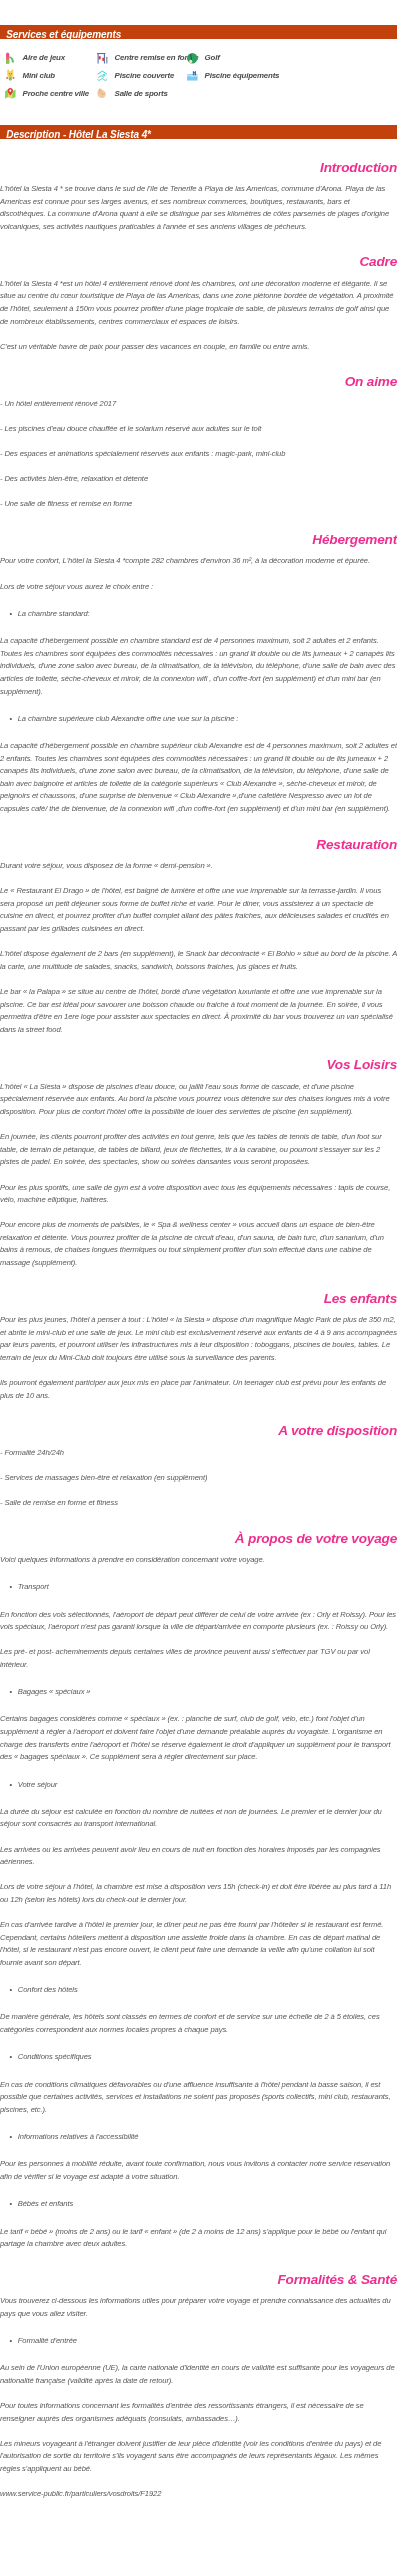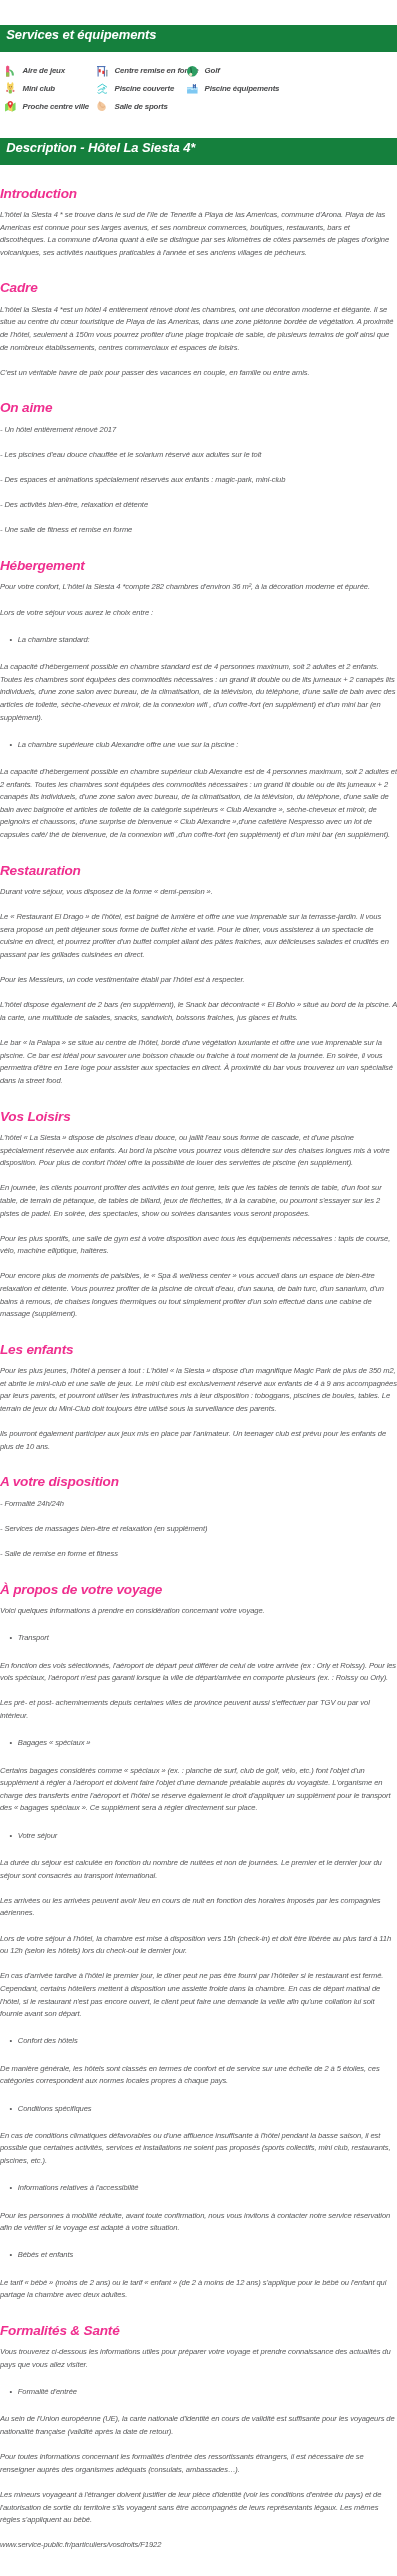--- a/index.html
+++ b/index.html
@@ -5,27 +5,27 @@
 <style>
   html,body{margin:0;padding:0;background:#ffffff;}
   body{
     width:397px;
     font-family:"Liberation Sans", sans-serif;
     color:#58595B;
     -webkit-font-smoothing:antialiased;
   }
   .page{width:397px;padding-top:25px;}
   .band{
-    background:#15803d;
+    background:#c2410c;
     color:#ffffff;
     font-weight:bold;
     font-style:italic;
-    font-size:13px;
+    font-size:10px;
     line-height:19px;
-    height:27px;
+    height:14px;
     padding:0 0 0 6.3px;
     letter-spacing:-0.1px;
   }
   .band.second{margin-top:21px;}
   .services-grid{
     display:grid;
     grid-template-columns:92px 90px 126px;
     padding:12.6px 0 4.2px 4.2px;
     row-gap:5px;
     align-items:center;
@@ -42,20 +42,21 @@
     white-space:nowrap;
   }
   .sections{padding:0;}
   .section-heading{
     color:#EF2F8F;
     font-size:13.6px;
     font-weight:bold;
     font-style:italic;
     letter-spacing:-0.2px;
     margin:21px 0 8.4px 0;
+    text-align:right;
   }
   .body-text{
     font-size:7.6px;
     font-style:italic;
     line-height:12.6px;
     letter-spacing:-0.1px;
     margin:0 0 12.6px 0;
     color:#58595B;
   }
   .bullet-item{
@@ -197,21 +198,20 @@
       </div>
       <p class="body-text">La capacité d'hébergement possible en chambre standard est de 4 personnes maximum, soit 2 adultes et 2 enfants. Toutes les chambres sont équipées des commodités nécessaires : un grand lit double ou de lits jumeaux + 2 canapés lits individuels, d'une zone salon avec bureau, de la climatisation, de la télévision, du téléphone, d'une salle de bain avec des articles de toilette, sèche-cheveux et miroir, de la connexion wifi , d'un coffre-fort (en supplément) et d'un mini bar (en supplément).</p>
       <div class="bullet-item">
         <span class="bullet-dot">•</span>
         <span>La chambre supérieure club Alexandre offre une vue sur la piscine :</span>
       </div>
       <p class="body-text">La capacité d'hébergement possible en chambre supérieur club Alexandre est de 4 personnes maximum, soit 2 adultes et 2 enfants. Toutes les chambres sont équipées des commodités nécessaires : un grand lit double ou de lits jumeaux + 2 canapés lits individuels, d'une zone salon avec bureau, de la climatisation, de la télévision, du téléphone, d'une salle de bain avec baignoire et articles de toilette de la catégorie supérieurs « Club Alexandre », sèche-cheveux et miroir, de peignoirs et chaussons, d'une surprise de bienvenue « Club Alexandre »,d'une cafetière Nespresso avec un lot de capsules café/ thé de bienvenue,  de la connexion wifi ,d'un coffre-fort (en supplément) et d'un mini bar (en supplément).</p>
       <div class="section-heading">Restauration</div>
       <p class="body-text">Durant votre séjour, vous disposez de la forme « demi-pension ».</p>
       <p class="body-text">Le « Restaurant El Drago » de l'hôtel, est baigné de lumière et offre une vue imprenable sur la terrasse-jardin. Il vous sera proposé un petit déjeuner sous forme de buffet riche et varié. Pour le diner, vous assisterez à un spectacle de cuisine en direct, et pourrez profiter d'un buffet complet allant des pâtes fraiches, aux délicieuses salades et crudités en passant par les grillades cuisinées en direct.</p>
-      <p class="body-text">Pour les Messieurs, un code vestimentaire établi par l'hôtel est à respecter.</p>
       <p class="body-text">L'hôtel dispose également de 2 bars (en supplément), le Snack bar décontracté « El Bohio » situé au bord de la piscine. A la carte, une multitude de salades, snacks, sandwich, boissons fraiches, jus glaces et fruits.</p>
       <p class="body-text">Le bar « la Palapa » se situe au centre de l'hôtel, bordé d'une végétation luxuriante et offre une vue imprenable sur la piscine. Ce bar est idéal pour savourer une boisson chaude ou fraiche à tout moment de la journée. En soirée, il vous permettra d'être en 1ere loge pour assister aux spectacles en direct. À proximité du bar vous trouverez un van spécialisé dans la street food.</p>
       <div class="section-heading">Vos Loisirs</div>
       <p class="body-text">L'hôtel « La Siesta » dispose de piscines d'eau douce, ou jaillit l'eau sous forme de cascade, et d'une piscine spécialement réservée aux enfants. Au bord la piscine vous pourrez vous détendre sur des chaises longues mis à votre disposition. Pour plus de confort l'hôtel offre la possibilité de louer des serviettes de piscine (en supplément).</p>
       <p class="body-text">En journée, les clients pourront profiter des activités en tout genre, tels que les tables de tennis de table, d'un foot sur table, de terrain de pétanque, de tables de billard, jeux de fléchettes, tir à la carabine, ou pourront s'essayer sur les 2 pistes de padel. En soirée, des spectacles, show ou soirées dansantes vous seront proposées.</p>
       <p class="body-text">Pour les plus sportifs, une salle de gym est à votre disposition avec tous les équipements nécessaires : tapis de course, vélo, machine elliptique, haltères.</p>
       <p class="body-text">Pour encore plus de moments de paisibles, le « Spa &amp; wellness center » vous accueil dans un espace de bien-être relaxation et détente. Vous pourrez profiter de la piscine de circuit d'eau, d'un sauna, de bain turc, d'un sanarium, d'un bains à remous, de chaises longues thermiques ou tout simplement profiter d'un soin effectué dans une cabine de massage (supplément).</p>
       <div class="section-heading">Les enfants</div>
       <p class="body-text">Pour les plus jeunes, l'hôtel à penser à tout : L'hôtel « la Siesta » dispose d'un magnifique Magic Park de plus de 350 m2, et abrite le mini-club et une salle de jeux. Le mini club est exclusivement réservé aux enfants de 4 à 9 ans accompagnées par leurs parents, et pourront utiliser les infrastructures mis à leur disposition : toboggans, piscines de boules, tables. Le terrain de jeux du Mini-Club doit toujours être utilisé sous la surveillance des parents.</p>
       <p class="body-text"> Ils pourront également participer aux jeux mis en place par l'animateur. Un teenager club est prévu pour les enfants de plus de 10 ans.</p>

